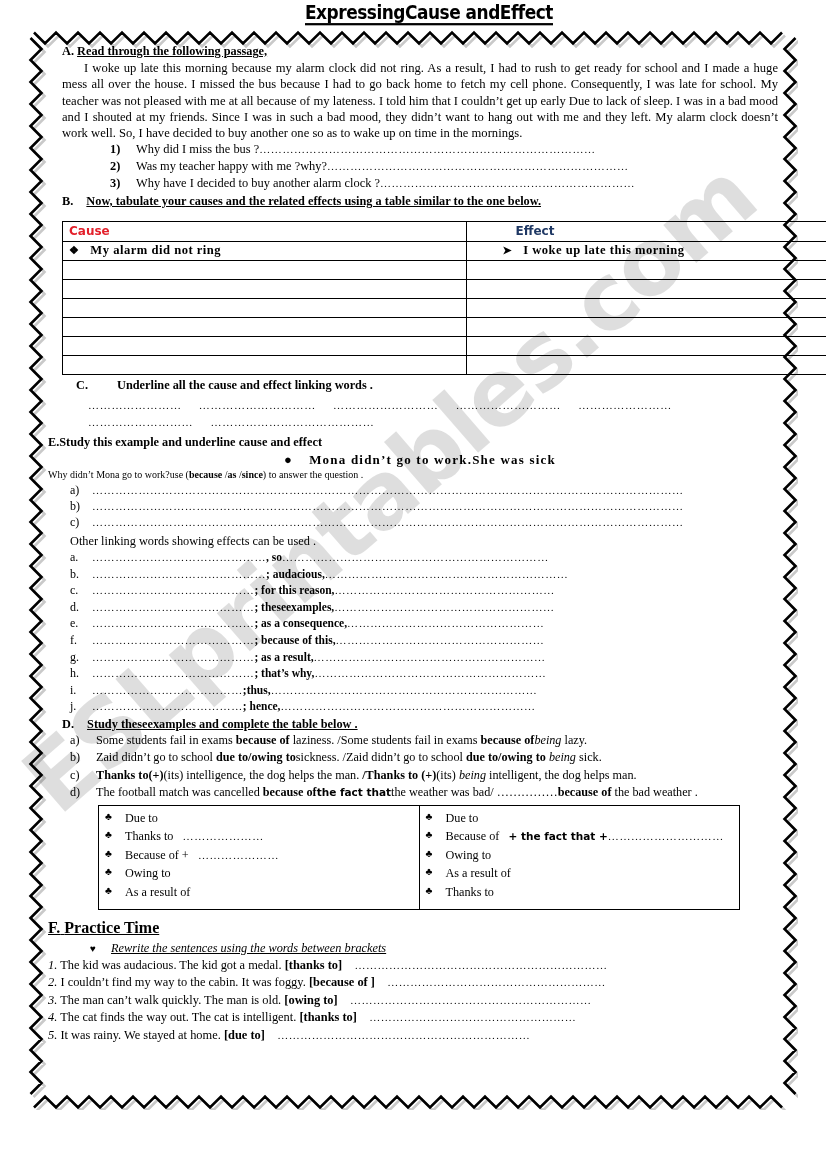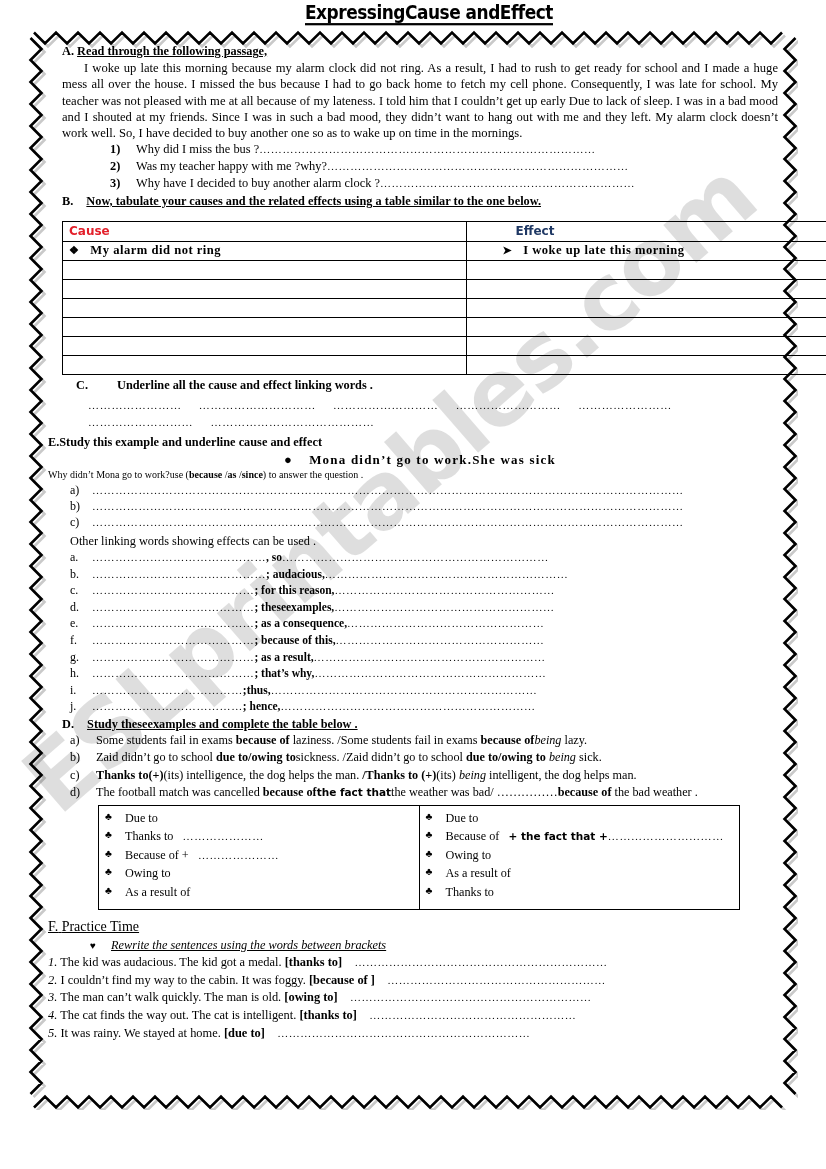--- a/index.html
+++ b/index.html
@@ -109,21 +109,21 @@
   
   table.wordbox{
     border-collapse:collapse;margin:5px 0 0 36px;width:642px;table-layout:fixed;
   }
   table.wordbox td{border:1px solid #000;vertical-align:top;padding:5px 0 6px 0;}
   table.wordbox ul{margin:0;padding:0 0 0 26px;list-style:none;}
   table.wordbox li{position:relative;font-size:12.2px;margin-bottom:3.6px;white-space:nowrap;}
   table.wordbox li .club{position:absolute;left:-20px;font-size:10.5px;}
   .fact-bold{font-family:"DejaVu Sans", sans-serif;font-weight:bold;font-size:10.5px;}
 
-  .fhead{font-weight:normal;text-decoration:underline;margin:8px 0 0 -14px;font-size:14px;}
+  .fhead{font-weight:bold;text-decoration:underline;margin:8px 0 0 -14px;font-size:16px;}
   .fsub{margin:3px 0 2px 28px;font-size:12.3px;}
   .fsub i{text-decoration:underline;}
   .heart{margin-right:12px;font-size:10px;}
 
   ol.plist{margin:1px 0 0 -14px;padding:0;list-style:none;}
   ol.plist li{font-size:12.4px;margin-bottom:2.5px;white-space:nowrap;}
   ol.plist li .num{font-style:italic;}
   ol.plist li .dots{font-size:11px;letter-spacing:0.5px;}
 </style>
 </head>

